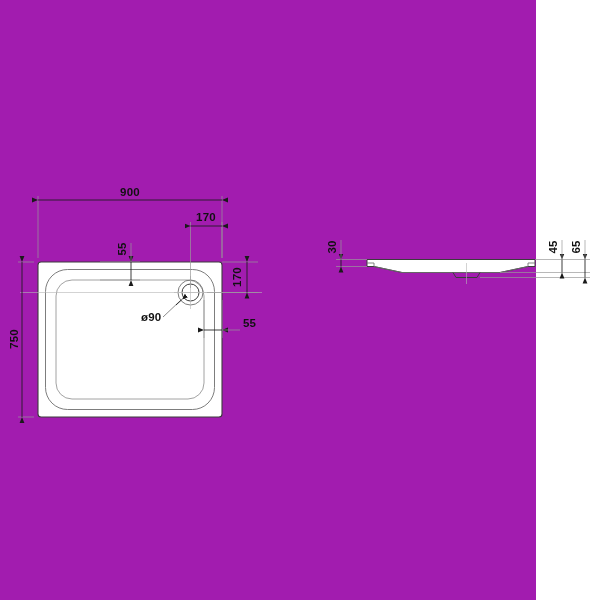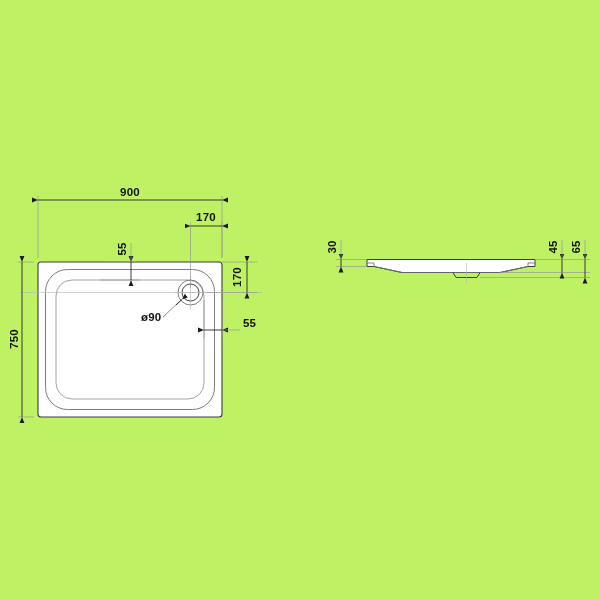--- a/index.html
+++ b/index.html
@@ -9,23 +9,23 @@
     background: #ffffff;
   }
   body {
     width: 600px;
     height: 600px;
     font-family: "Liberation Sans", sans-serif;
     overflow: hidden;
   }
   #drawing-root {
     position: relative;
-    width: 600px;
+    width: 536px;
     height: 600px;
-    background: #bef264;
+    background: #a21caf;
   }
   svg#tech-drawing {
     display: block;
     width: 600px;
     height: 600px;
   }
   .part-outline {
     fill: #ffffff;
     stroke: #3c3c3c;
     stroke-width: 1.1;

